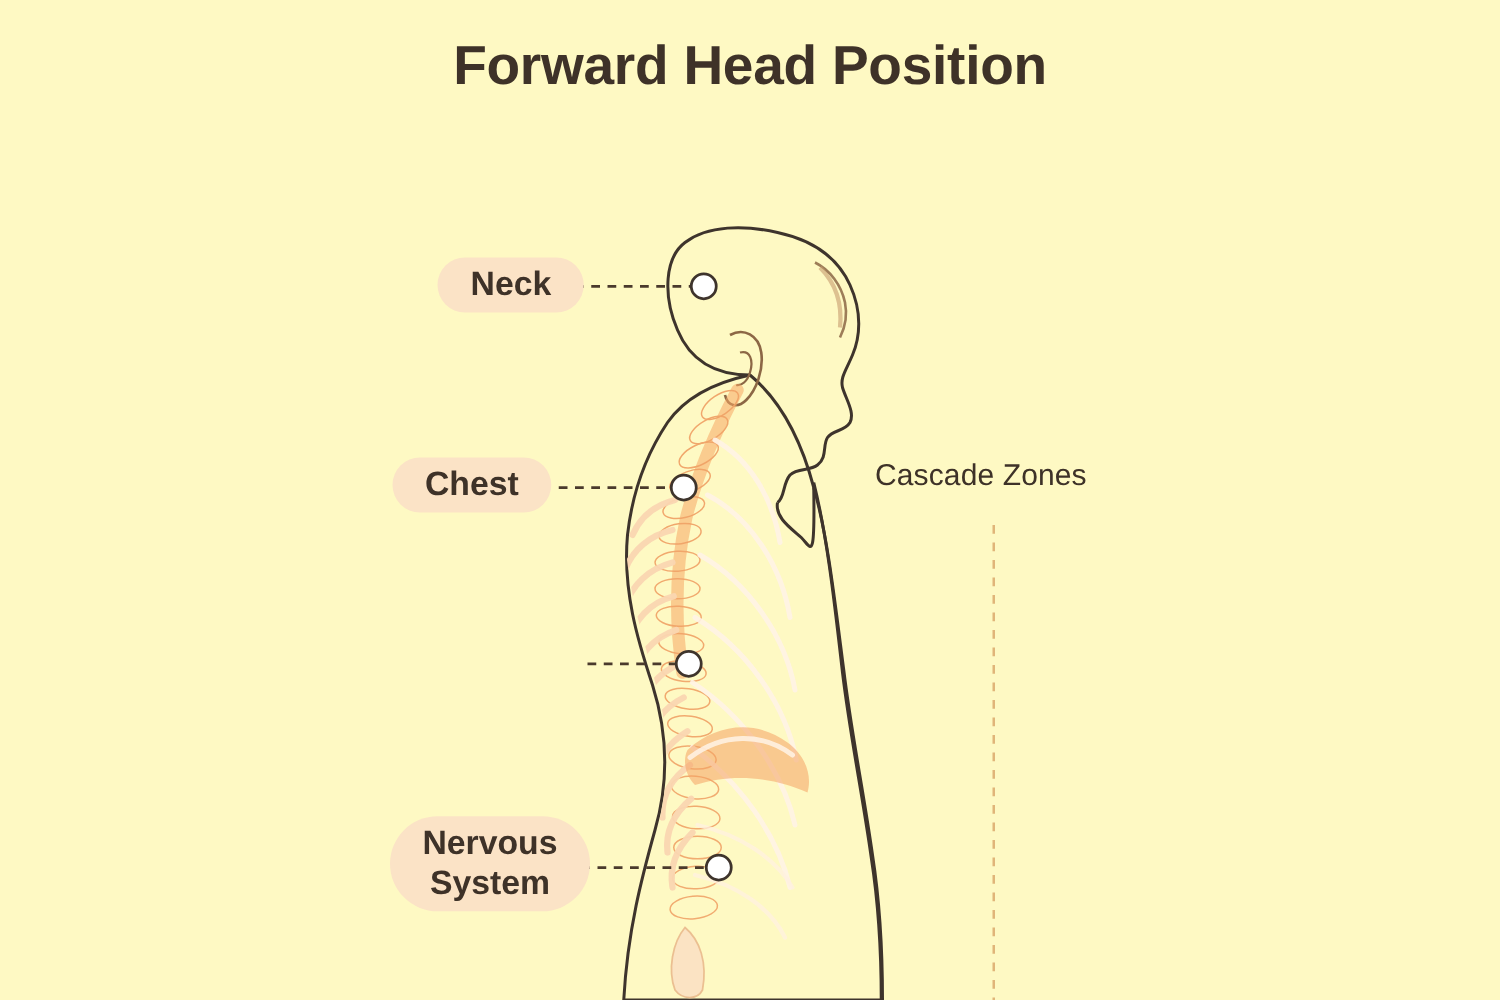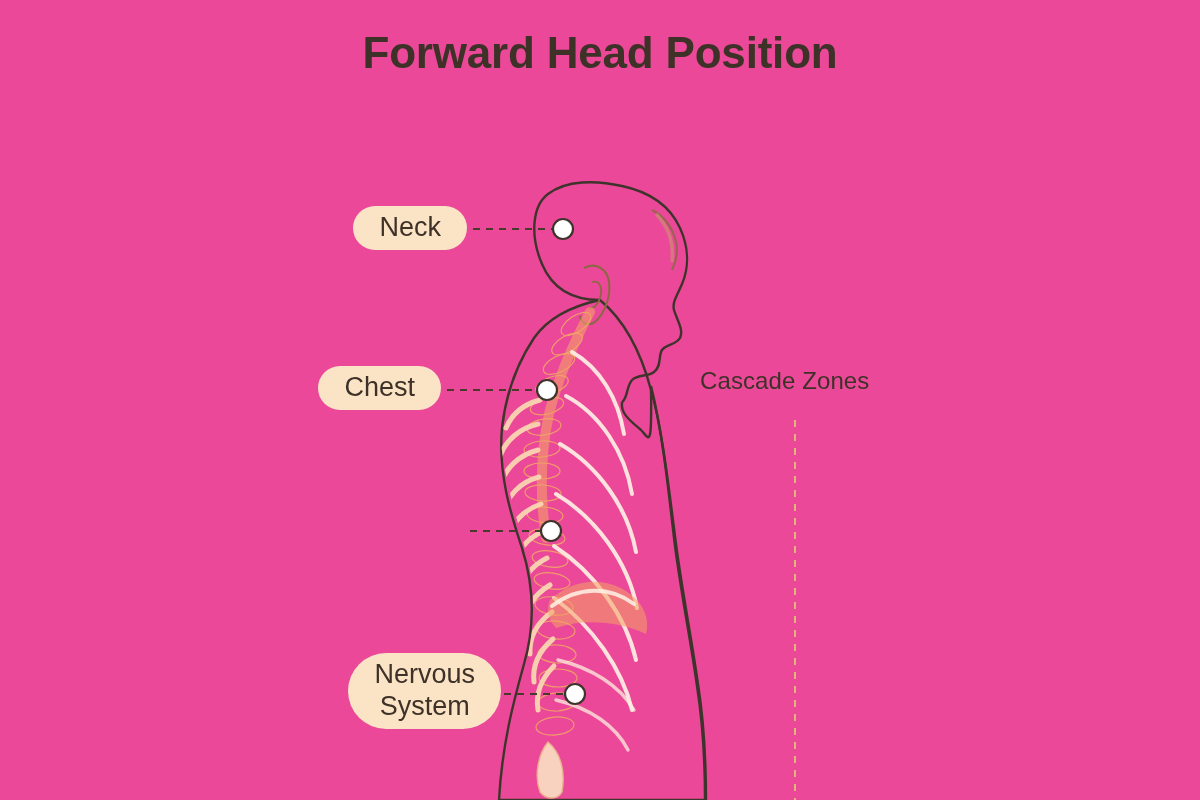--- a/index.html
+++ b/index.html
@@ -11,21 +11,21 @@
     width: 1200px;
     height: 800px;
     background: #FBF1EC;
     font-family: "Liberation Sans", sans-serif;
     overflow: hidden;
   }
   .canvas {
     position: relative;
     width: 1200px;
     height: 800px;
-    background: #ec4899;
+    background: #fef9c3;
     overflow: hidden;
   }
   .title {
     position: absolute;
     top: 28px;
     left: 0;
     width: 1200px;
     text-align: center;
     font-size: 44px;
     font-weight: bold;
@@ -38,32 +38,32 @@
     top: 0;
     left: 0;
     width: 1200px;
     height: 800px;
   }
   .label-pill {
     position: absolute;
     background: #FBE3C6;
     color: #3E3228;
     font-size: 27px;
-    font-weight: normal;
+    font-weight: bold;
     border-radius: 40px;
     padding: 6px 26px;
     line-height: 1.18;
     white-space: pre-line;
     text-align: center;
     box-sizing: border-box;
   }
   .pill-neck       { right: 733px; top: 206px; }
   .pill-chest      { right: 759px; top: 366px; }
   .pill-diaphragm  { right: 733px; top: 506px; }
-  .pill-nervous    { right: 699px; top: 653px; }
+  .pill-nervous    { right: 728px; top: 653px; }
 
   .zone-caption {
     position: absolute;
     left: 700px;
     top: 367px;
     font-size: 24px;
     font-weight: normal;
     color: #3E3228;
     letter-spacing: 0.1px;
   }

